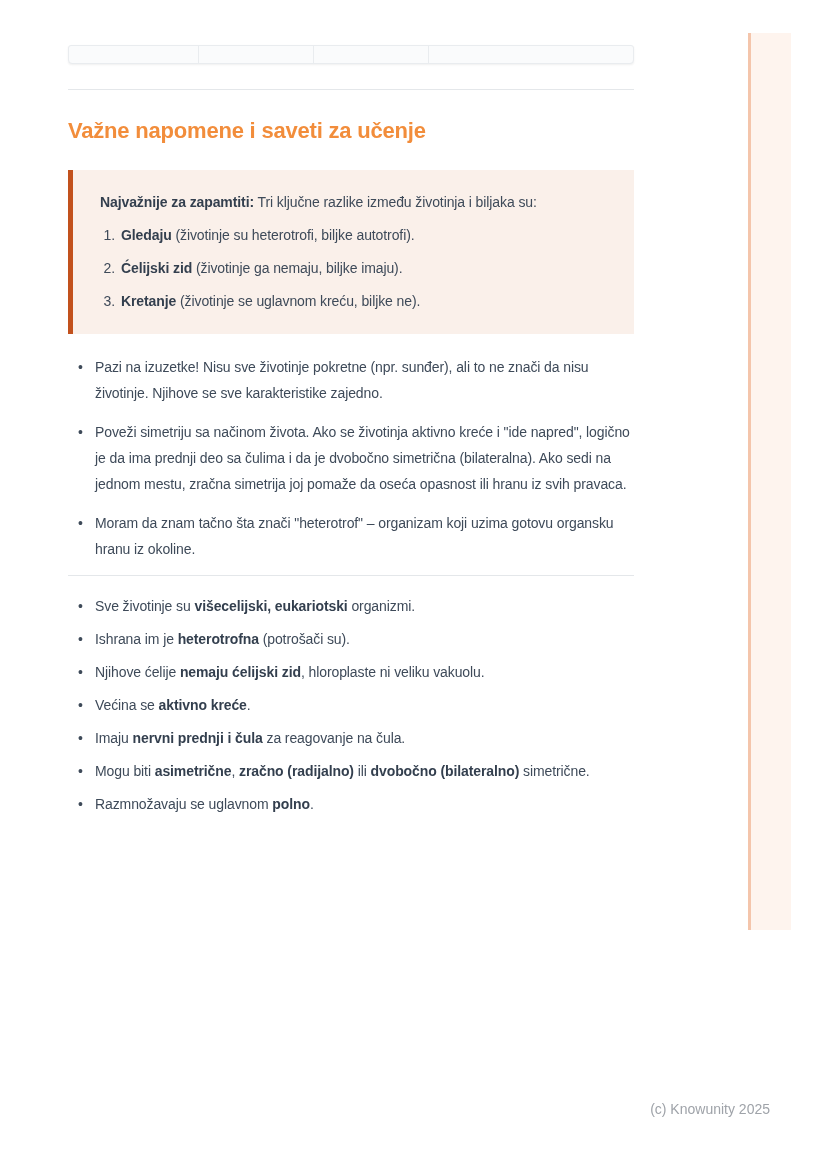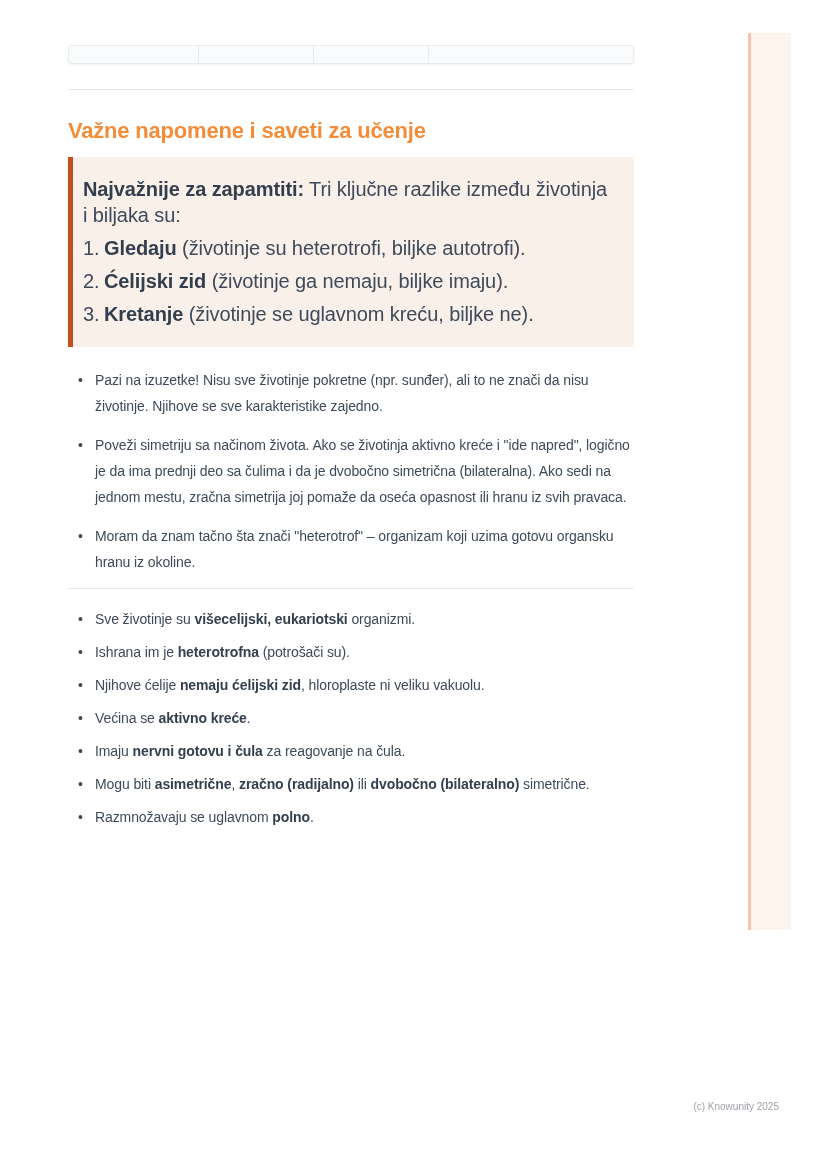--- a/index.html
+++ b/index.html
@@ -32,43 +32,43 @@
   .divider { height:1px; background:#E4E7EA; }
   .divider.d1 { margin-top:25px; }
   .divider.d2 { margin-top:12px; }
 
   h2.section-title {
     color:#F28D3B; font-size:22px; font-weight:bold; line-height:28px;
     margin:27px 0 0 0; letter-spacing:-0.2px;
   }
 
   .callout {
-    margin-top:12px; background:#FAF0EA; border-left:5px solid #C2511D;
-    padding:19px 24px 20px 10px; box-sizing:border-box;
-    font-size:20px; line-height:26px; letter-spacing:-0.1px;
+    margin-top:25px; background:#FAF0EA; border-left:5px solid #C2511D;
+    padding:19px 24px 20px 27px; box-sizing:border-box;
+    font-size:14px; line-height:26px; letter-spacing:-0.1px;
   }
   .callout .intro { margin:0 0 7px 0; }
   .citem { display:flex; margin-top:7px; }
   .citem .num { width:15px; text-align:right; margin-right:6px; flex:none; }
 
   .b { font-weight:bold; color:#333F4E; }
 
   ul.bullets { list-style:none; margin:0; padding:0; font-size:14px; line-height:26px; letter-spacing:-0.1px; }
   ul.bullets.s1 { margin-top:20px; }
   ul.bullets.s2 { margin-top:17px; }
   ul.bullets li { position:relative; padding-left:27px; }
   ul.bullets.s1 li { margin-bottom:13px; }
   ul.bullets.s2 li { margin-bottom:7px; }
   ul.bullets li .dot {
     position:absolute; left:10px; top:0; line-height:26px; font-size:14px; color:#3E4A59;
   }
 
   .footer-credit {
-    position:absolute; top:1101px; right:49px;
-    font-size:10px; color:#9FA3A9; letter-spacing:0;
+    position:absolute; top:1101px; right:58px;
+    font-size:14px; color:#9FA3A9; letter-spacing:0;
   }
 </style>
 </head>
 <body>
 
 <div class="page">
 
   <div class="side-strip"></div>
 
   <div class="content">
@@ -107,21 +107,21 @@
     </ul>
 
     <div class="divider d2"></div>
 
 
     <ul class="bullets s2">
       <li><span class="dot">•</span><span><span>Sve životinje su </span><span class="b">višecelijski, eukariotski</span><span> organizmi.</span></span></li>
       <li><span class="dot">•</span><span><span>Ishrana im je </span><span class="b">heterotrofna</span><span> (potrošači su).</span></span></li>
       <li><span class="dot">•</span><span><span>Njihove ćelije </span><span class="b">nemaju ćelijski zid</span><span>, hloroplaste ni veliku vakuolu.</span></span></li>
       <li><span class="dot">•</span><span><span>Većina se </span><span class="b">aktivno kreće</span><span>.</span></span></li>
-      <li><span class="dot">•</span><span><span>Imaju </span><span class="b">nervni gotovu i čula</span><span> za reagovanje na čula.</span></span></li>
+      <li><span class="dot">•</span><span><span>Imaju </span><span class="b">nervni prednji i čula</span><span> za reagovanje na čula.</span></span></li>
       <li><span class="dot">•</span><span><span>Mogu biti </span><span class="b">asimetrične</span><span>, </span><span class="b">zračno (radijalno)</span><span> ili </span><span class="b">dvobočno (bilateralno)</span><span> simetrične.</span></span></li>
       <li><span class="dot">•</span><span><span>Razmnožavaju se uglavnom </span><span class="b">polno</span><span>.</span></span></li>
     </ul>
 
   </div>
 
   <div class="footer-credit">(c) Knowunity 2025</div>
 
 </div>
 

